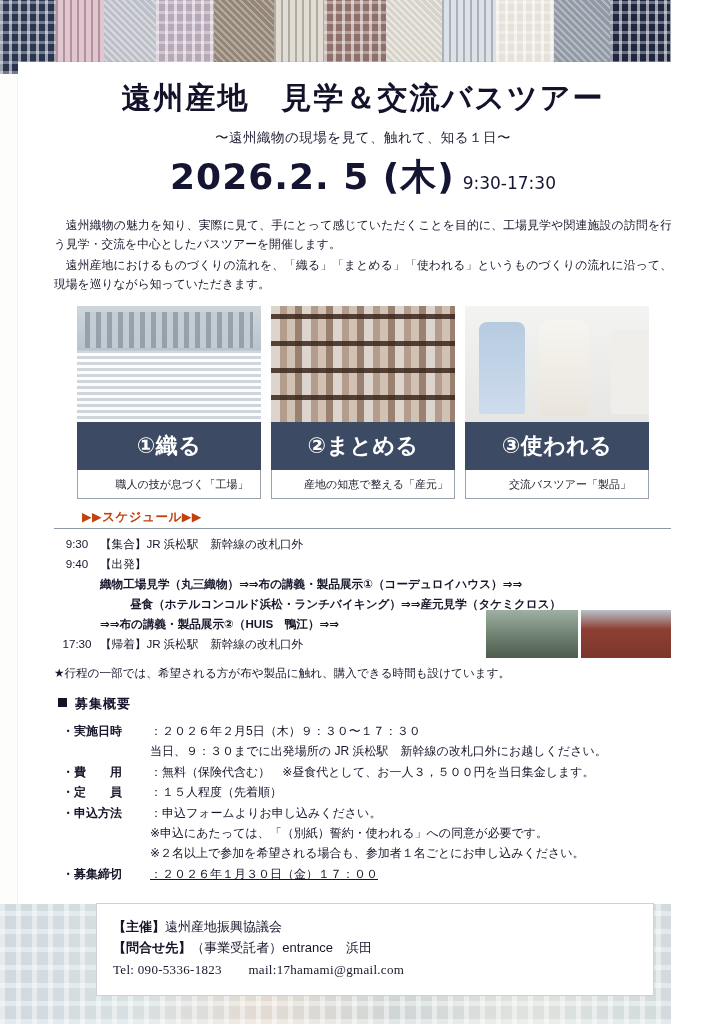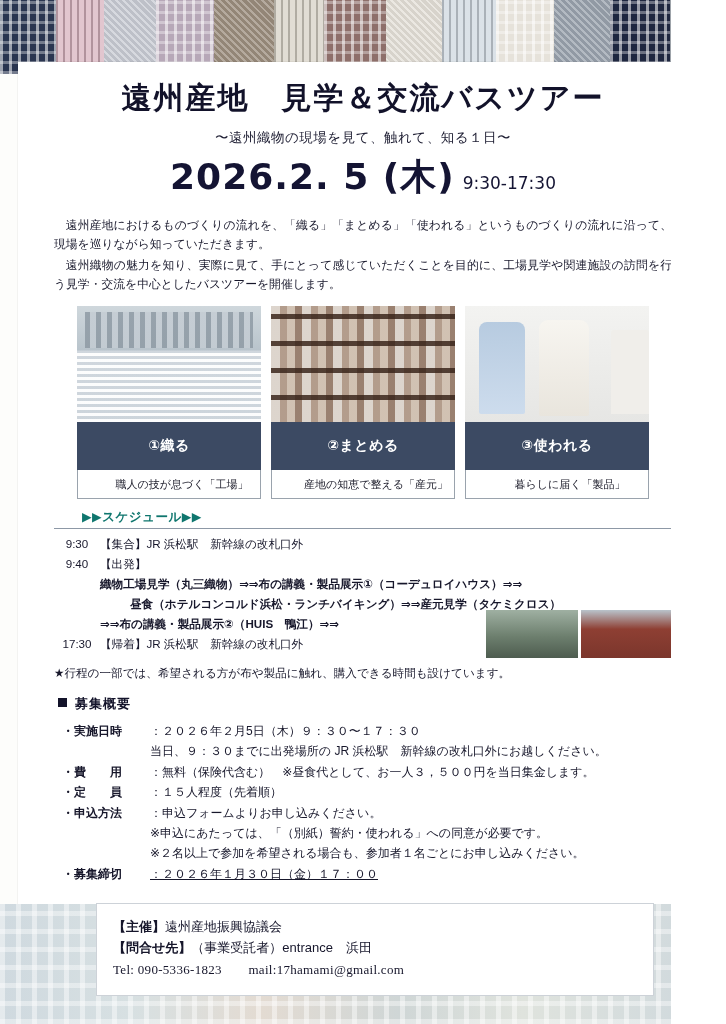--- a/index.html
+++ b/index.html
@@ -161,21 +161,21 @@
     border-radius: 9px 9px 2px 2px;
     box-shadow: 66px 4px 0 -6px #f0eeea;
   }
   .plabel {
     height: 48px;
     background: #3c4a63;
     color: #ffffff;
     display: flex;
     align-items: center;
     justify-content: center;
-    font-size: 14px;
+    font-size: 22px;
     font-weight: bold;
     letter-spacing: 0.5px;
   }
   .pcaption {
     height: 28px;
     border: 1px solid #9aa3ad;
     border-top: none;
     display: flex;
     align-items: center;
     justify-content: center;
@@ -183,21 +183,21 @@
     color: #20202e;
     background: #ffffff;
     padding-left: 26px;
   }
 
   
   .sched-head {
     margin: 10px 0 2px 64px;
     font-size: 12.5px;
     font-weight: bold;
-    color: #0f766e;
+    color: #c2410c;
     letter-spacing: 0.5px;
   }
   .sched-rule {
     margin: 0 36px;
     border-top: 1px solid #8d98a6;
     height: 0;
   }
   .sched {
     margin: 5px 36px 0 36px;
     font-size: 11.6px;
@@ -317,39 +317,39 @@
   <div class="card">
 
     <h1 class="title-main">遠州産地　見学＆交流バスツアー</h1>
     <div class="title-sub">〜遠州織物の現場を見て、触れて、知る１日〜</div>
 
     <div class="date-row">
       <span class="date-big">2026.2. 5 (木)</span><span class="date-time">9:30-17:30</span>
     </div>
 
     <div class="intro">
+      <p>遠州織物の魅力を知り、実際に見て、手にとって感じていただくことを目的に、工場見学や関連施設の訪問を行う見学・交流を中心としたバスツアーを開催します。</p>
       <p>遠州産地におけるものづくりの流れを、「織る」「まとめる」「使われる」というものづくりの流れに沿って、現場を巡りながら知っていただきます。</p>
-      <p>遠州織物の魅力を知り、実際に見て、手にとって感じていただくことを目的に、工場見学や関連施設の訪問を行う見学・交流を中心としたバスツアーを開催します。</p>
     </div>
 
     <div class="photos">
       <div class="pcard">
         <div class="pimg pimg-1"></div>
         <div class="plabel">①織る</div>
         <div class="pcaption">職人の技が息づく「工場」</div>
       </div>
       <div class="pcard">
         <div class="pimg pimg-2"></div>
         <div class="plabel">②まとめる</div>
         <div class="pcaption">産地の知恵で整える「産元」</div>
       </div>
       <div class="pcard">
         <div class="pimg pimg-3"></div>
         <div class="plabel">③使われる</div>
-        <div class="pcaption">暮らしに届く「製品」</div>
+        <div class="pcaption">交流バスツアー「製品」</div>
       </div>
     </div>
 
     <div class="sched-head">▶▶スケジュール▶▶</div>
     <div class="sched-rule"></div>
 
     <div class="sched">
       <div class="srow">
         <div class="stime">9:30</div>
         <div class="stxt">【集合】JR 浜松駅　新幹線の改札口外</div>

